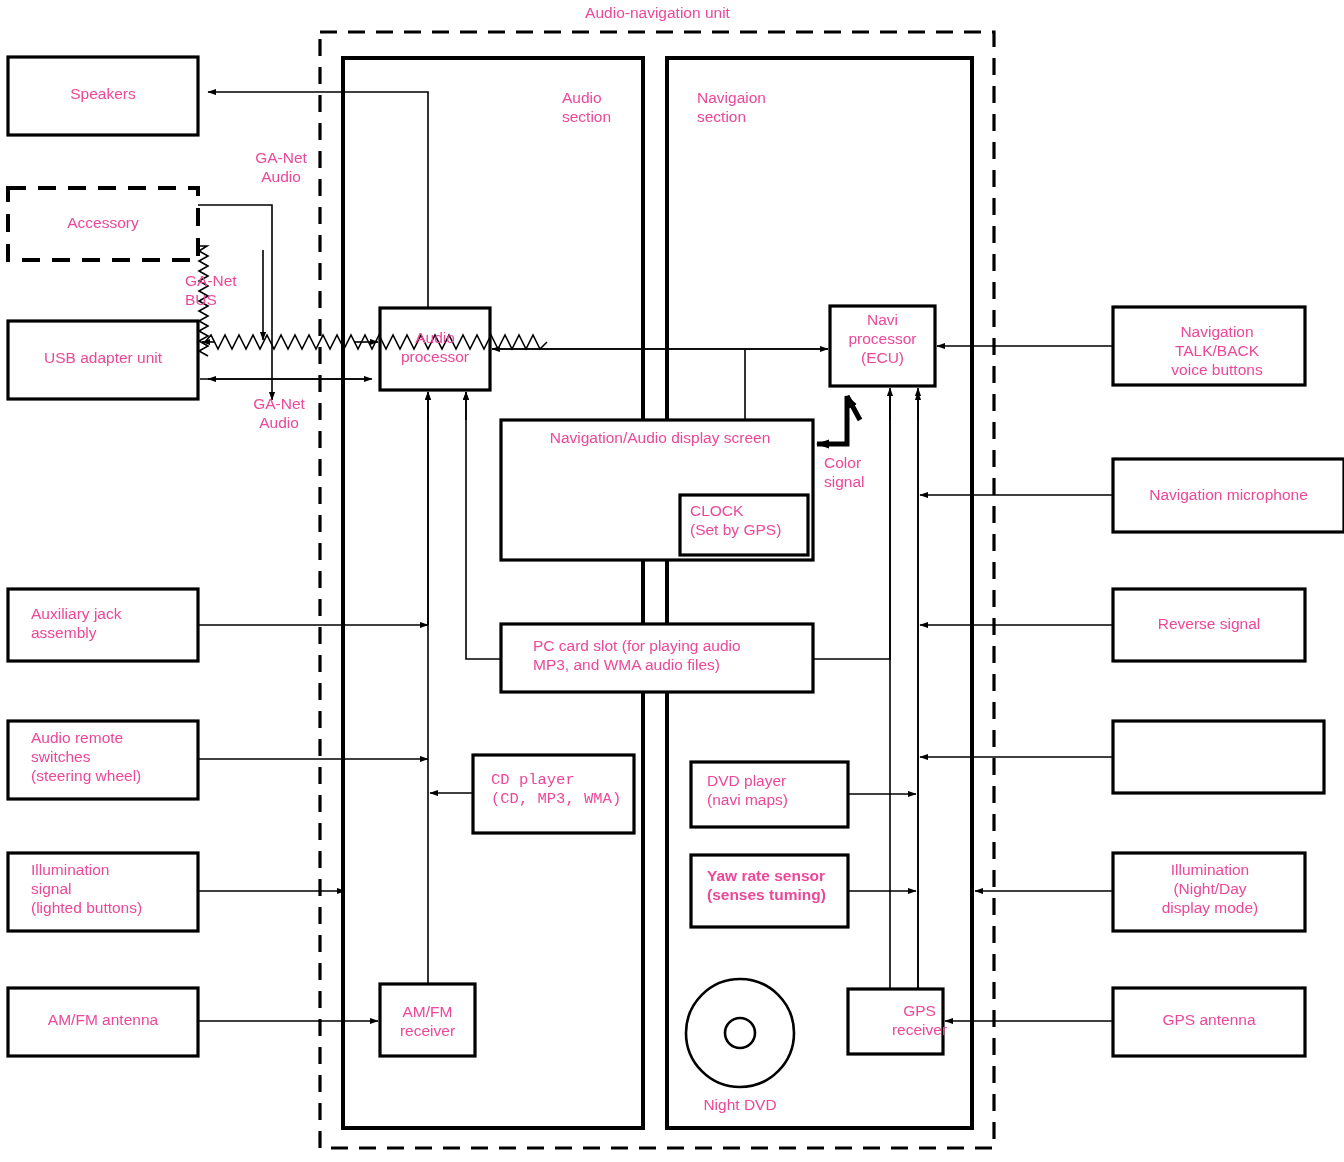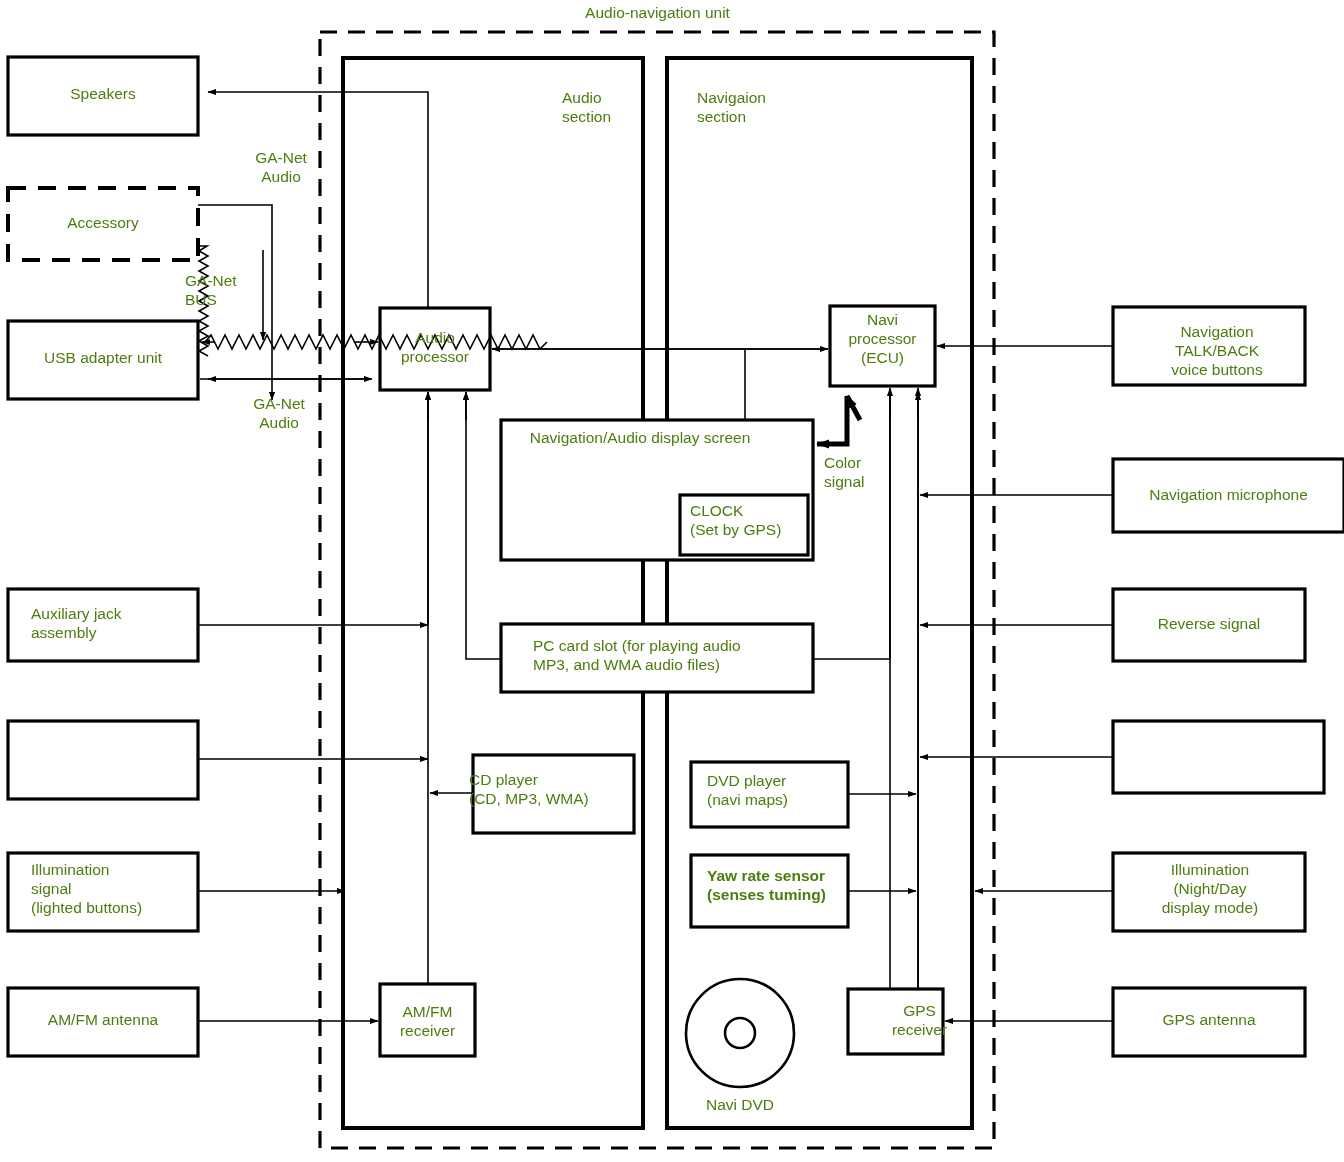--- a/index.html
+++ b/index.html
@@ -1,20 +1,20 @@
 <!DOCTYPE html>
 <html><head>
 <meta charset="utf-8">
 <style>
   html,body{margin:0;padding:0;background:#fff;}
   body{width:1344px;height:1162px;position:relative;
        font-family:"Liberation Sans","DejaVu Sans",sans-serif;}
   #stage{position:relative;width:1344px;height:1162px;overflow:hidden;background:#fff;}
   svg{position:absolute;left:0;top:0;}
-  .lbl{position:absolute;font-size:15.5px;color:#4d7c0f;line-height:1.22;white-space:pre;}
+  .lbl{position:absolute;font-size:15.5px;color:#ec4899;line-height:1.22;white-space:pre;}
   .lbl.c{text-align:center;}
   .lbl.l{text-align:left;}
 </style>
 </head>
 <body>
 
 <div id="stage">
 
 <svg width="1344" height="1162" viewBox="0 0 1344 1162">
   <defs>
@@ -139,33 +139,36 @@
 <div class="lbl l" style="left:562px;top:89px;width:110px;">Audio
 section</div>
 <div class="lbl l" style="left:697px;top:89px;width:130px;">Navigaion
 section</div>
 
 <div class="lbl c" style="left:8px;top:85px;width:190px;">Speakers</div>
 <div class="lbl c" style="left:8px;top:214px;width:190px;">Accessory</div>
 <div class="lbl c" style="left:8px;top:349px;width:190px;">USB adapter unit</div>
 <div class="lbl l" style="left:31px;top:605px;width:170px;">Auxiliary jack
 assembly</div>
+<div class="lbl l" style="left:31px;top:729px;width:176px;">Audio remote
+switches
+(steering wheel)</div>
 <div class="lbl l" style="left:31px;top:861px;width:176px;">Illumination
 signal
 (lighted buttons)</div>
 <div class="lbl c" style="left:8px;top:1011px;width:190px;">AM/FM antenna</div>
 
 <div class="lbl c" style="left:378px;top:329px;width:114px;">Audio
 processor</div>
-<div class="lbl c" style="left:484px;top:429px;width:312px;">Navigation/Audio display screen</div>
+<div class="lbl c" style="left:504px;top:429px;width:312px;">Navigation/Audio display screen</div>
 <div class="lbl l" style="left:690px;top:502px;width:125px;">CLOCK
 (Set by GPS)</div>
 <div class="lbl l" style="left:533px;top:637px;width:286px;">PC card slot (for playing audio
 MP3, and WMA audio files)</div>
-<div class="lbl l" style="left:469px;top:771px;width:165px;">CD player
+<div class="lbl l" style="left:491px;top:771px;width:165px;font-family:Liberation Mono, monospace;">CD player
 (CD, MP3, WMA)</div>
 <div class="lbl c" style="left:378px;top:1003px;width:99px;">AM/FM
 receiver</div>
 
 <div class="lbl c" style="left:830px;top:311px;width:105px;">Navi
 processor
 (ECU)</div>
 <div class="lbl l" style="left:707px;top:772px;width:150px;">DVD player
 (navi maps)</div>
 <div class="lbl l" style="left:707px;top:867px;width:156px;font-weight:bold;">Yaw rate sensor
@@ -184,15 +187,15 @@
 <div class="lbl c" style="left:1113px;top:1011px;width:192px;">GPS antenna</div>
 
 <div class="lbl c" style="left:236px;top:149px;width:90px;">GA-Net
 Audio</div>
 <div class="lbl l" style="left:185px;top:272px;width:90px;">GA-Net
 BUS</div>
 <div class="lbl c" style="left:234px;top:395px;width:90px;">GA-Net
 Audio</div>
 <div class="lbl l" style="left:824px;top:454px;width:72px;">Color
 signal</div>
-<div class="lbl c" style="left:690px;top:1096px;width:100px;">Navi DVD</div>
+<div class="lbl c" style="left:690px;top:1096px;width:100px;">Night DVD</div>
 
 </div>
 
 </body></html>

